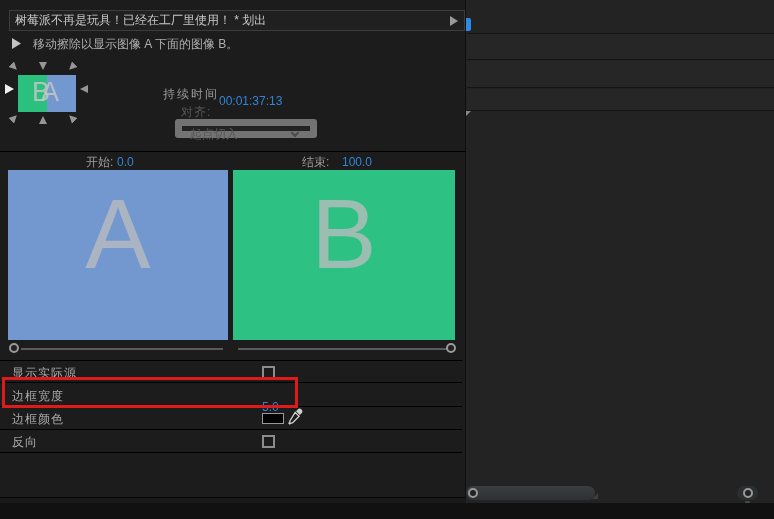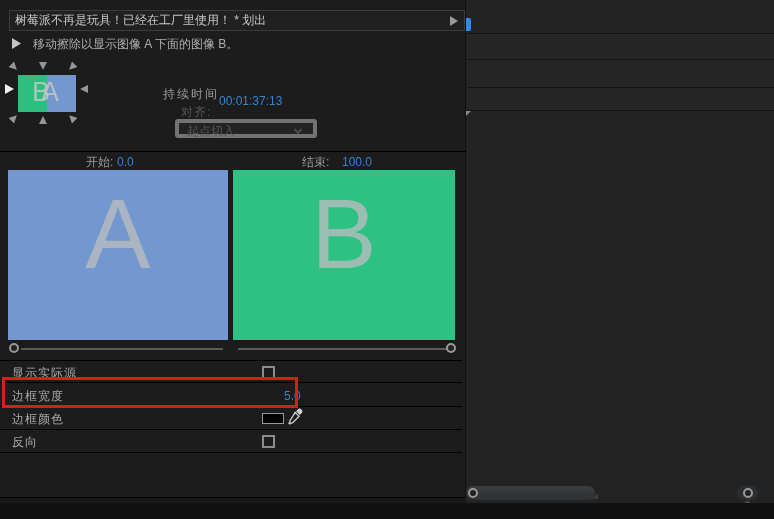--- a/index.html
+++ b/index.html
@@ -61,21 +61,21 @@
   #thumb-letter-b { left:14px; }
   #thumb-letter-a { left:23px; }
   .arrow { position:absolute; width:8px; height:8px; background:#969696;
      clip-path:polygon(0 0,100% 50%,0 100%); }
   .arrow.sel { background:#f0f0f0; width:9px; height:10px; }
 
   #duration-label { left:163px; top:86px; color:#9c9c9c; letter-spacing:2px; }
   #duration-value { left:219px; top:87px; color:#3384d6;margin-top:7px; }
   #align-label { left:181px; top:104px; color:#585858; letter-spacing:1px; }
   #align-dropdown { left:175px; top:119px; width:142px; height:19px; background:#232323;
-     border:4px solid #737373; border-radius:3px; color:#575757; line-height:17px; padding-left:8px; }
+     border:7px solid #737373; border-radius:3px; color:#575757; line-height:17px; padding-left:8px; }
   .chev { position:absolute; width:6px; height:6px; border-right:2px solid currentColor;
      border-bottom:2px solid currentColor; transform:rotate(45deg); }
   #align-chev { right:12px; top:4px; color:#4c4c4c; }
 
   #sep-preview { left:0; top:151px; width:466px; height:1px; background:#000; }
 
   #start-label { left:86px;  top:154px; color:#9c9c9c; }
   #start-value { left:117px; top:155px; color:#3384d6; }
   #end-label   { left:302px; top:154px; color:#9c9c9c; }
   #end-value   { left:342px; top:155px; color:#3384d6; }
@@ -93,21 +93,21 @@
 
   .prop-row { position:absolute; left:0; width:462px; height:23px; border-bottom:1px solid #000; }
   .prop-label { position:absolute; left:12px; top:4px; color:#a9a9a9; letter-spacing:1px; }
   .checkbox { position:absolute; left:262px; top:5px; width:13px; height:13px;
      border:2px solid #8c8c8c; background:#1b1b1b; }
   #row-sources { top:360px; border-top:1px solid #000; }
   #row-width   { top:384px; }
   #row-color   { top:407px; }
   #row-reverse { top:430px; }
   #row-alias   { top:452px; height:22px; }
-  #border-width-value { position:absolute; left:262px; top:5px; color:#3384d6;margin-left:22px; }
+  #border-width-value { position:absolute; left:262px; top:16px; color:#3384d6; }
   #color-swatch { position:absolute; left:262px; top:6px; width:22px; height:11px;
      background:#030303; border:1px solid #9a9a9a; }
   #eyedropper { position:absolute; left:288px; top:1px; }
   #alias-dropdown { position:absolute; left:262px; top:0px; width:83px; height:20px;
      background:#1e1e1e; border:1px solid #6f6f6f; border-radius:3px;
      color:#c4c4c4; line-height:18px; padding-left:10px; }
   #alias-chev { right:10px; top:5px; color:#b0b0b0; }
 
   #highlight-box { left:2px; top:377px; width:296px; height:31px;
      border:3px solid #dd1b1b; z-index:30; pointer-events:none; }

